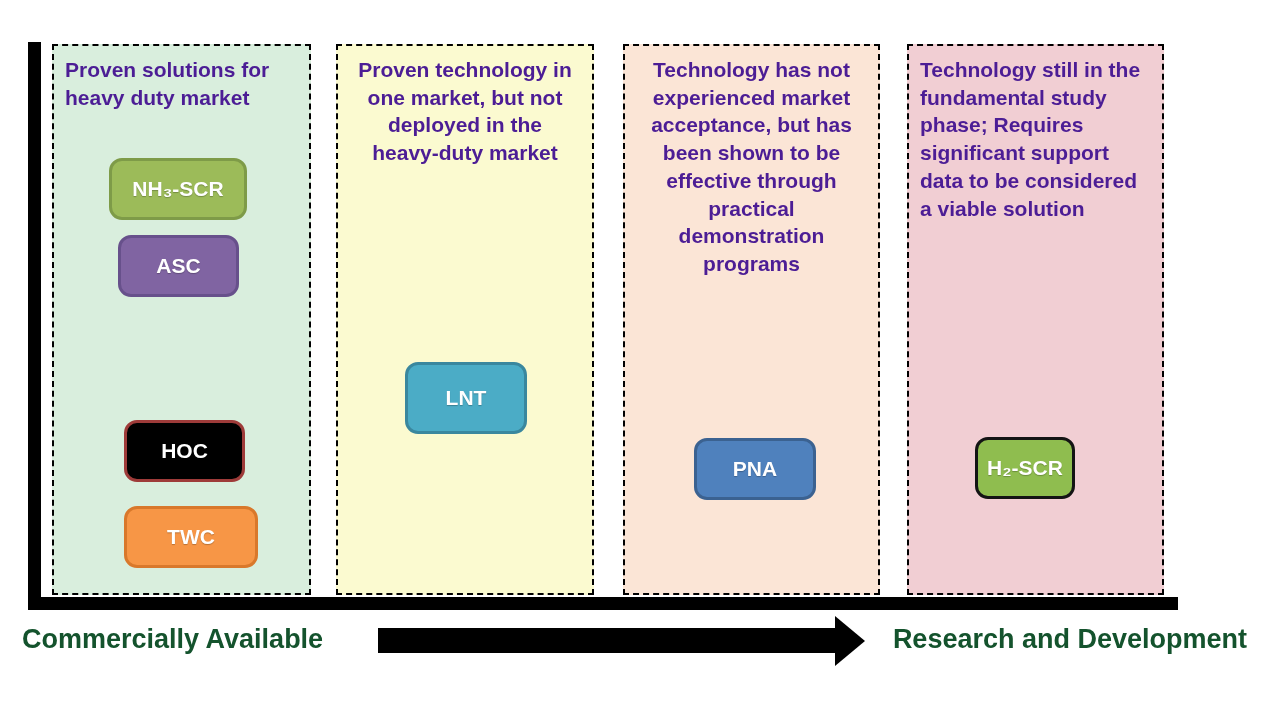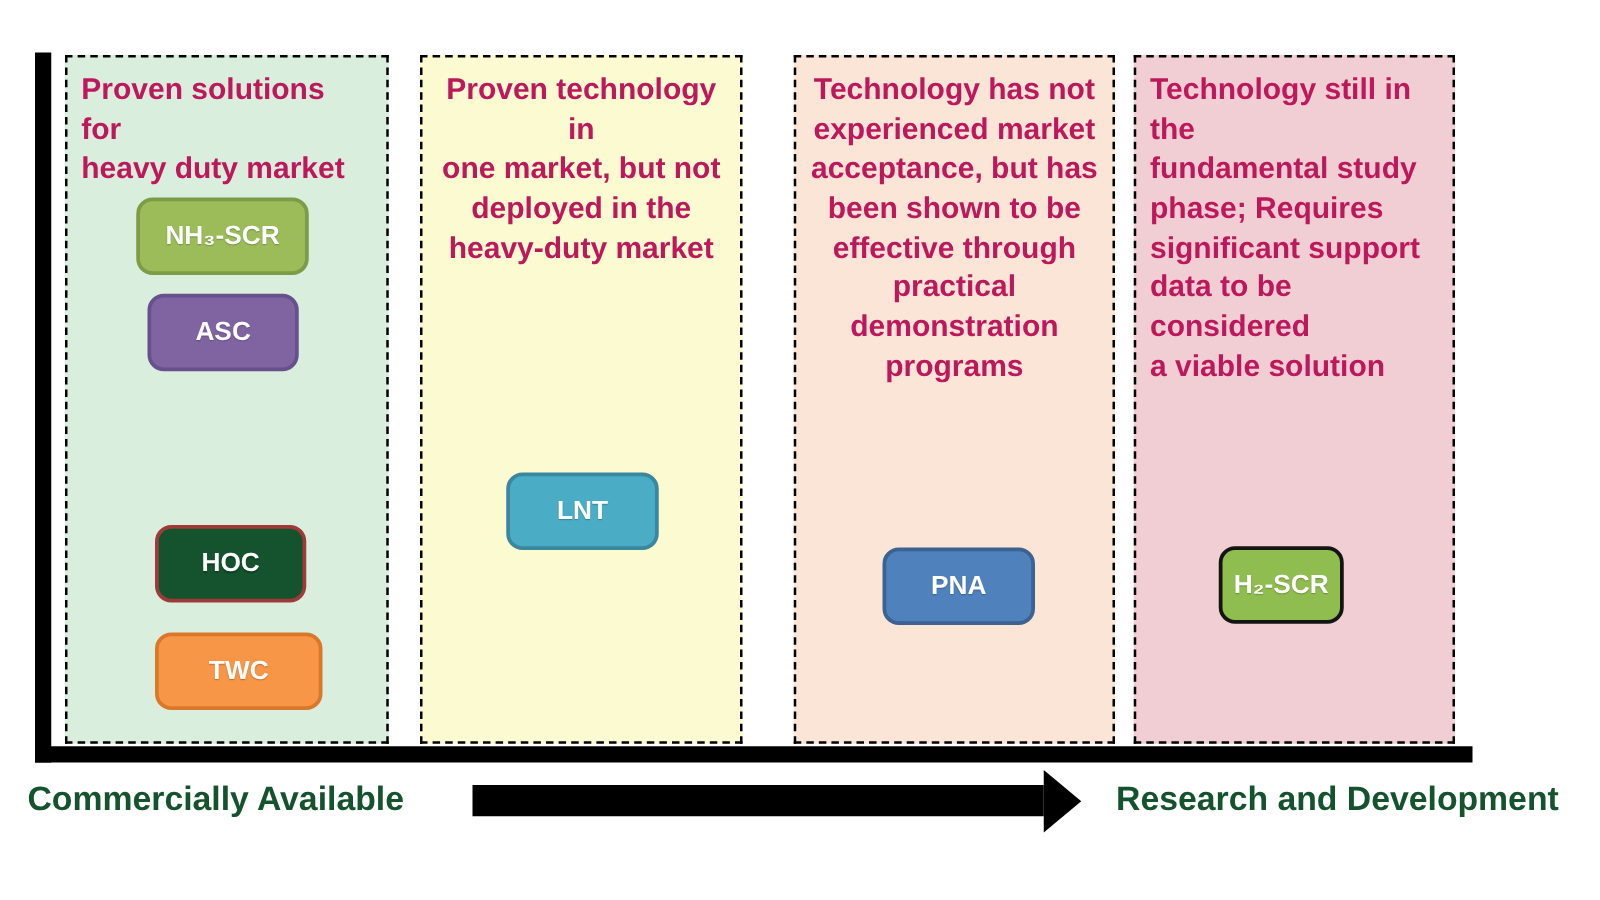--- a/index.html
+++ b/index.html
@@ -40,23 +40,23 @@
     border: 2px dashed #000;
     box-sizing: border-box;
     padding: 10px 11px;
   }
   .col-1 { left: 52px;  width: 259px; }
   .col-2 { left: 336px; width: 258px; }
   .col-3 { left: 623px; width: 257px; }
   .col-4 { left: 907px; width: 257px; }
   .col-title {
     font-weight: bold;
-    font-size: 24px;
+    font-size: 21px;
     line-height: 1.32;
-    color: #be185d;
+    color: #4c1d95;
     white-space: pre-line;
   }
   .col-title.center { text-align: center; }
   
   .badge {
     position: absolute;
     display: flex;
     align-items: center;
     justify-content: center;
     box-sizing: border-box;
@@ -64,21 +64,21 @@
     border-radius: 13px;
     color: #ffffff;
     font-weight: bold;
     font-size: 21px;
     text-shadow: 0 1px 1px rgba(0,0,0,0.25);
   }
   .badge-nh3 { left: 55px; top: 112px; width: 138px; height: 62px; }
   .badge-asc { left: 64px; top: 189px; width: 121px; height: 62px; }
   .badge-hoc { left: 70px; top: 374px; width: 121px; height: 62px; }
   .badge-twc { left: 70px; top: 460px; width: 134px; height: 62px; }
-  .badge-lnt { left: 67px; top: 332px; width: 122px; height: 62px; align-items: center; }
+  .badge-lnt { left: 67px; top: 316px; width: 122px; height: 72px; align-items: center; }
   .badge-pna { left: 69px; top: 392px; width: 122px; height: 62px; }
   .badge-h2  { left: 66px; top: 391px; width: 100px; height: 62px; border-width: 3.5px; }
   
   .arrow-shaft {
     position: absolute;
     left: 378px;
     top: 628px;
     width: 457px;
     height: 25px;
     background: #000;
@@ -115,39 +115,39 @@
 
   <div class="col col-1" style="background: rgb(217, 238, 221);">
     <div class="col-title">Proven solutions for
 heavy duty market</div>
     <div class="badge badge-nh3" style="background: rgb(156, 187, 89); border-color: rgb(126, 155, 72);">
       <span>NH₃-SCR</span>
     </div>
     <div class="badge badge-asc" style="background: rgb(128, 100, 162); border-color: rgb(103, 80, 139);">
       <span>ASC</span>
     </div>
-    <div class="badge badge-hoc" style="background: #14532d; border-color: rgb(158, 59, 57);">
+    <div class="badge badge-hoc" style="background: #000000; border-color: rgb(158, 59, 57);">
       <span>HOC</span>
     </div>
     <div class="badge badge-twc" style="background: rgb(247, 150, 70); border-color: rgb(217, 120, 43);">
       <span>TWC</span>
     </div>
   </div>
 
   <div class="col col-2" style="background: rgb(251, 250, 208);">
     <div class="col-title center">Proven technology in
 one market, but not
 deployed in the
 heavy-duty market</div>
     <div class="badge badge-lnt" style="background: rgb(75, 172, 198); border-color: rgb(58, 135, 158);">
       <span>LNT</span>
     </div>
   </div>
 
-  <div class="col col-3" style="background: rgb(251, 229, 214); margin-left: 12px;">
+  <div class="col col-3" style="background: rgb(251, 229, 214);">
     <div class="col-title center">Technology has not
 experienced market
 acceptance, but has
 been shown to be
 effective through
 practical
 demonstration
 programs</div>
     <div class="badge badge-pna" style="background: rgb(79, 129, 189); border-color: rgb(59, 98, 145);">
       <span>PNA</span>

